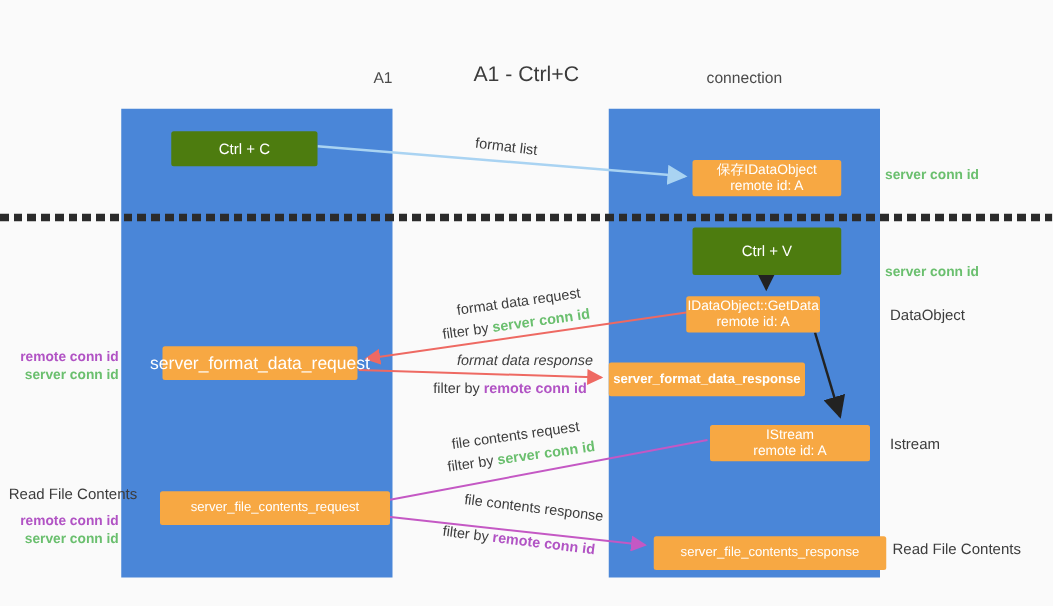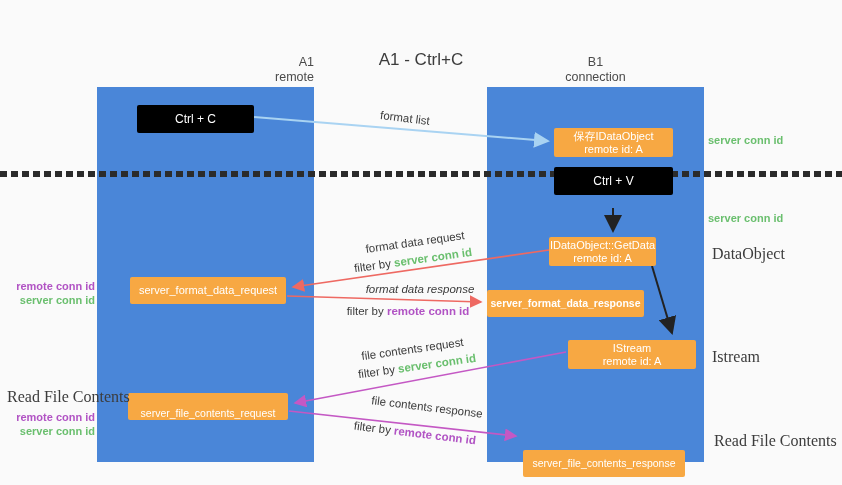--- a/index.html
+++ b/index.html
@@ -49,36 +49,35 @@
     display: flex;
     flex-direction: column;
     align-items: center;
     justify-content: center;
     color: #ffffff;
     text-align: center;
     border-radius: 2px;
     font-size: 11px;
     line-height: 13px;
   }
-  .node.green { background: #000000; }
+  .node.green { background: #4d7c0f; }
   .node.orange { background: #f7a843; }
 
   .edge-label {
     font-size: 11.5px;
     color: #3c3c3c;
     white-space: nowrap;
     text-align: center;
   }
   .green-text { color: #6abf6e; font-weight: bold; }
   .purple-text { color: #b153c4; font-weight: bold; }
   .side-label {
-    font-size: 16px;
+    font-size: 12px;
     color: #3c3c3c;
     white-space: nowrap;
-    font-family: Liberation Serif, serif;
   }
   .conn-label {
     font-size: 11px;
     font-weight: bold;
     white-space: nowrap;
     line-height: 14px;
   }
   .right-align { text-align: right; }
 
   svg.arrows {
@@ -92,24 +91,22 @@
 <body>
 
 <div id="stage">
 
   <div class="abs title">
     <div>A1 - Ctrl+C</div>
   </div>
 
   <div class="abs lane-header" style="left:97px;text-align:right;">
     <div>A1</div>
-    <div>remote</div>
   </div>
   <div class="abs lane-header" style="left:487px;">
-    <div>B1</div>
     <div>connection</div>
   </div>
 
   <div class="abs lane" style="left:97px;"></div>
   <div class="abs lane" style="left:487px;"></div>
 
   <div class="abs dotted-line"></div>
 
   <svg class="arrows" viewBox="0 0 842 485">
     <defs>
@@ -137,47 +134,47 @@
 
   <div class="abs node green" style="left:137px; top:105px; width:117px; height:28px; font-size:12px;">
     <span>Ctrl + C</span>
   </div>
 
   <div class="abs node orange" style="left:554px; top:128px; width:119px; height:29px;">
     <span>保存IDataObject</span>
     <span>remote id: A</span>
   </div>
 
-  <div class="abs node green" style="left:554px; top:167px; width:119px; height:28px; font-size:12px;">
+  <div class="abs node green" style="left:554px; top:182px; width:119px; height:38px; font-size:12px;">
     <span>Ctrl + V</span>
   </div>
 
   <div class="abs node orange" style="left:549px; top:237px; width:107px; height:29px;">
     <span>IDataObject::GetData</span>
     <span>remote id: A</span>
   </div>
 
-  <div class="abs node orange" style="left:130px; top:277px; width:156px; height:27px; font-size:11px;">
+  <div class="abs node orange" style="left:130px; top:277px; width:156px; height:27px; font-size:14px;">
     <span>server_format_data_request</span>
   </div>
 
   <div class="abs node orange" style="left:487px; top:290px; width:157px; height:27px; font-size:10.5px;font-weight:bold;">
     <span>server_format_data_response</span>
   </div>
 
   <div class="abs node orange" style="left:568px; top:340px; width:128px; height:29px;">
     <span>IStream</span>
     <span>remote id: A</span>
   </div>
 
-  <div class="abs node orange" style="left:128px; top:393px; width:160px; height:27px; font-size:10.5px;justify-content:flex-end;">
+  <div class="abs node orange" style="left:128px; top:393px; width:184px; height:27px; font-size:10.5px;">
     <span>server_file_contents_request</span>
   </div>
 
-  <div class="abs node orange" style="left:523px; top:450px; width:162px; height:27px; font-size:10.5px;align-items:center;">
+  <div class="abs node orange" style="left:523px; top:429px; width:186px; height:27px; font-size:10.5px;align-items:center;">
     <span>server_file_contents_response</span>
   </div>
 
   <div class="abs edge-label" style="left:345px; top:112px; width:120px; transform:rotate(7deg);">format list</div>
 
   <div class="abs edge-label" style="left:355px; top:236px; width:120px; transform:rotate(-8deg);">format data request</div>
   <div class="abs edge-label" style="left:338px; top:254px; width:150px; transform:rotate(-8deg);">
     <span>filter by </span><span class="green-text">server conn id</span>
   </div>
 

